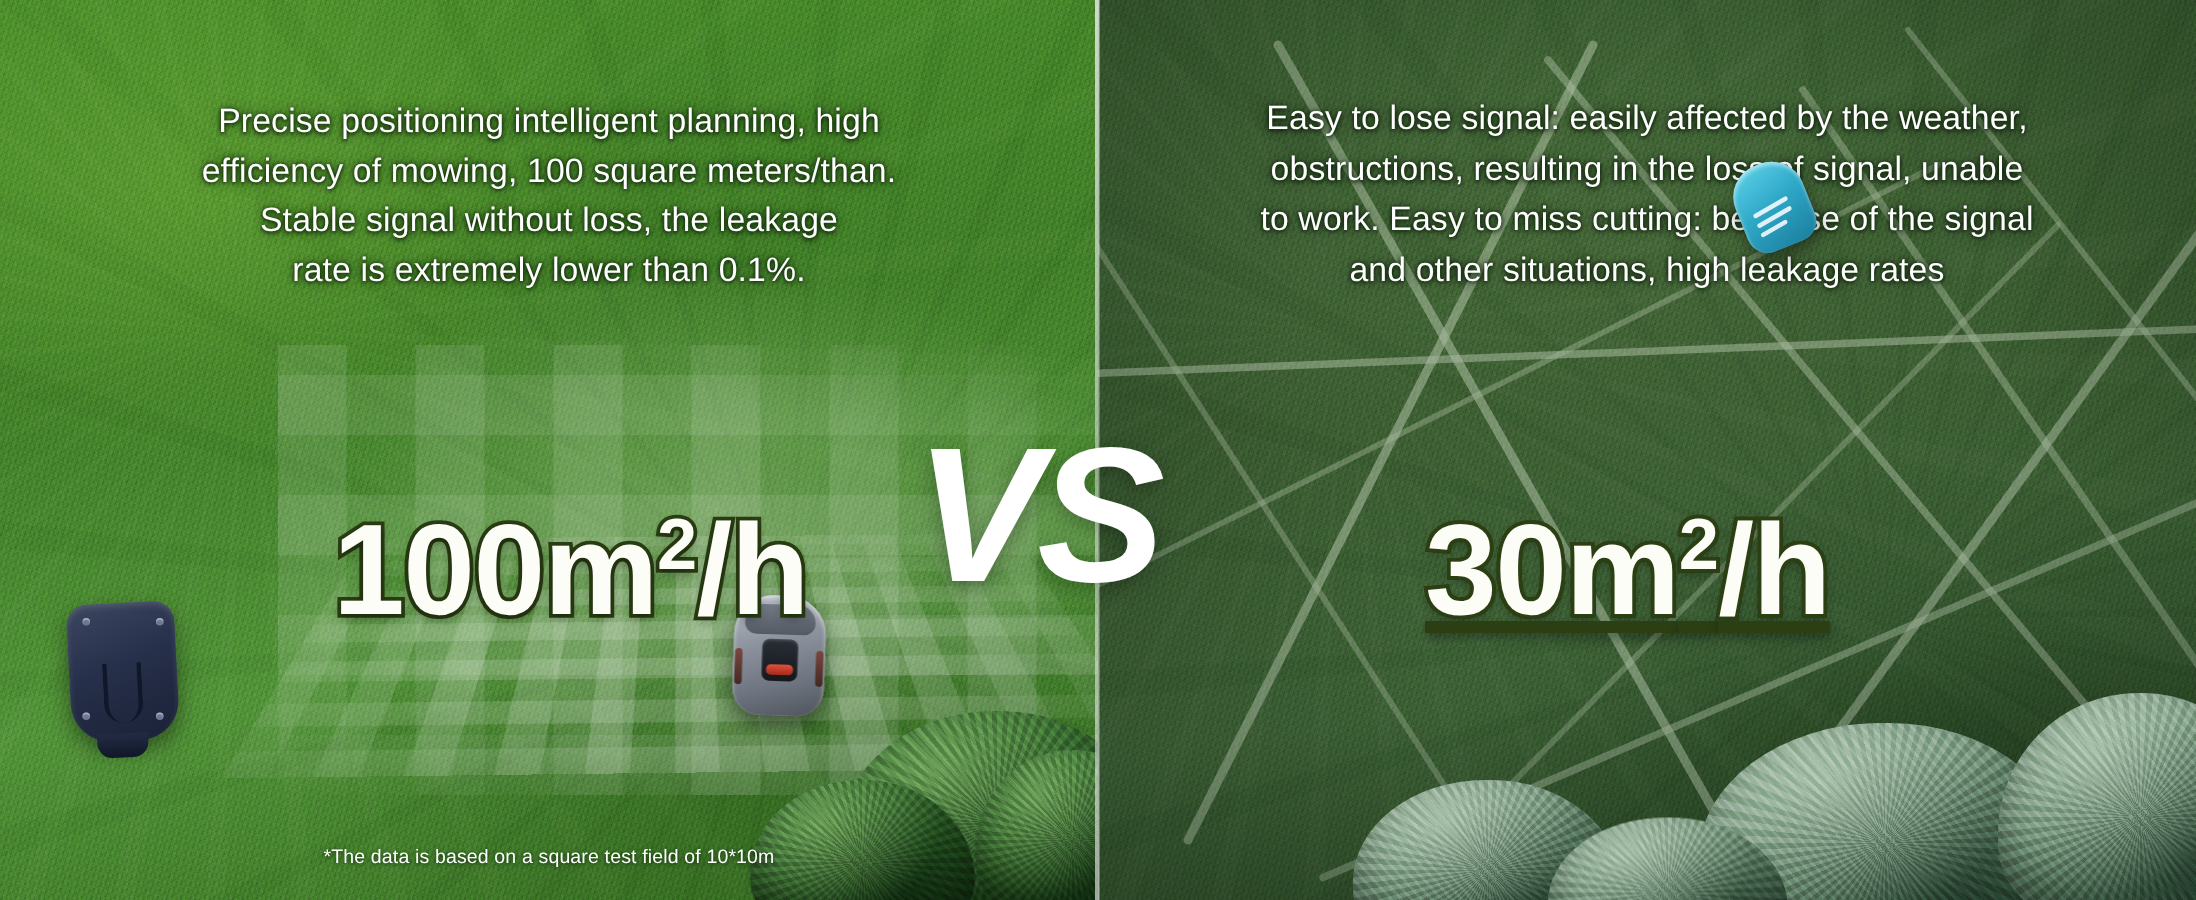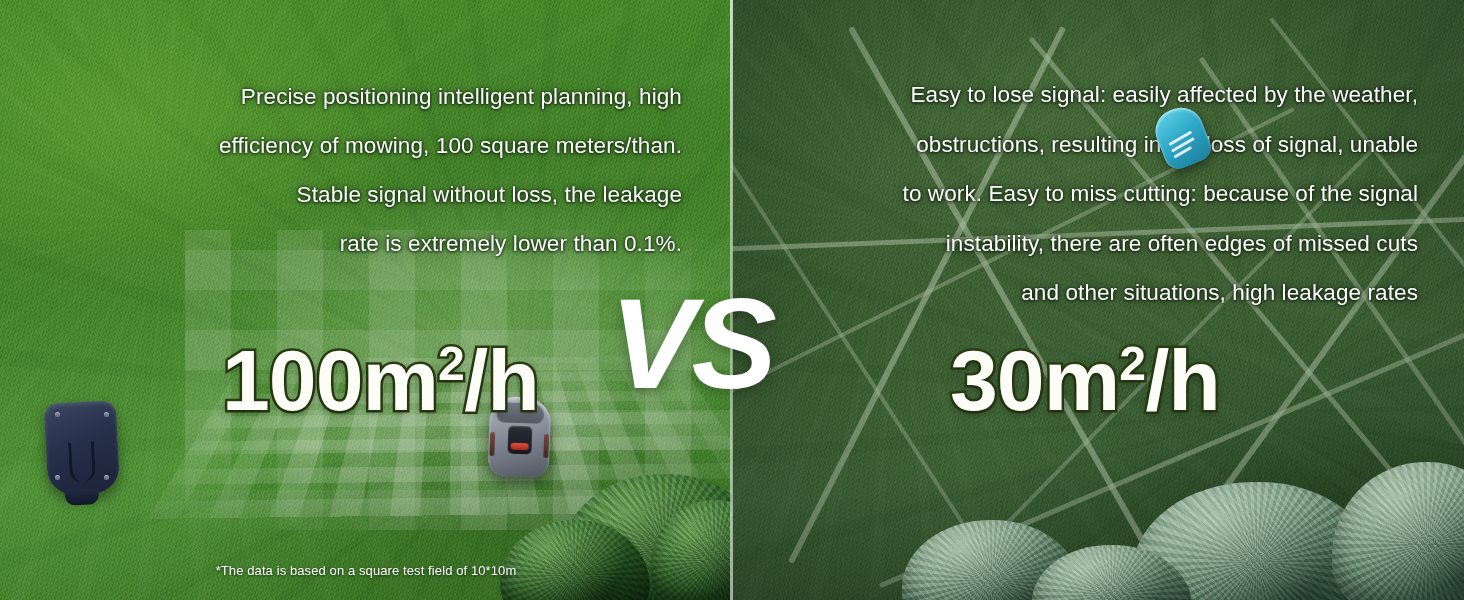--- a/index.html
+++ b/index.html
@@ -155,21 +155,21 @@
     line-height:33px;
     letter-spacing:.1px;
     text-shadow:
       0 0 3px rgba(10,30,5,.75),
       0 1px 3px rgba(10,30,5,.8),
       0 0 10px rgba(8,24,4,.55);
     pointer-events:none;
   }
   #copy-left{ left:34px; top:64px; width:664px; }
   #copy-right{ left:762px; top:62px; width:672px; font-size:22.5px; line-height:33.5px; }
-  .copy p{ margin:16px;text-align:right; }
+  .copy p{ margin:0; }
 
   
   .metric{
     position:absolute;
     z-index:22;
     color:#fdfdf7;
     font-weight:bold;
     font-size:86px;
     line-height:1;
     letter-spacing:-1px;
@@ -179,21 +179,21 @@
     text-shadow:0 3px 8px rgba(0,0,0,.38);
     pointer-events:none;
     margin-top:32px;
   }
   .metric .sup{
     font-size:.56em;
     vertical-align:super;
     letter-spacing:-.5px;
   }
   #metric-left{ left:222px; top:305px; }
-  #metric-right{ left:950px; top:305px; }
+  #metric-right{ left:950px; top:305px;text-decoration:underline; }
 
   
   #vs{
     position:absolute;
     z-index:24;
     left:610px; top:280px;
     font-size:128px;
     font-weight:bold;
     font-style:italic;
     line-height:1;
@@ -422,21 +422,20 @@
     <p>Precise positioning intelligent planning, high</p>
     <p>efficiency of mowing, 100 square meters/than.</p>
     <p>Stable signal without loss, the leakage</p>
     <p>rate is extremely lower than 0.1%.</p>
   </div>
 
   <div class="copy" id="copy-right">
     <p>Easy to lose signal: easily affected by the weather,</p>
     <p>obstructions, resulting in the loss of signal, unable</p>
     <p>to work.  Easy to miss cutting: because of the signal</p>
-    <p>instability, there are often edges of missed cuts</p>
     <p>and other situations, high leakage rates</p>
   </div>
 
   <div class="metric" id="metric-left"><span>100m</span><span class="sup">2</span><span>/h</span></div>
 
   <div class="metric" id="metric-right"><span>30m</span><span class="sup">2</span><span>/h</span></div>
 
   <div id="vs">VS</div>
 
   <div id="footnote">*The data is based on a square test field of 10*10m</div>

